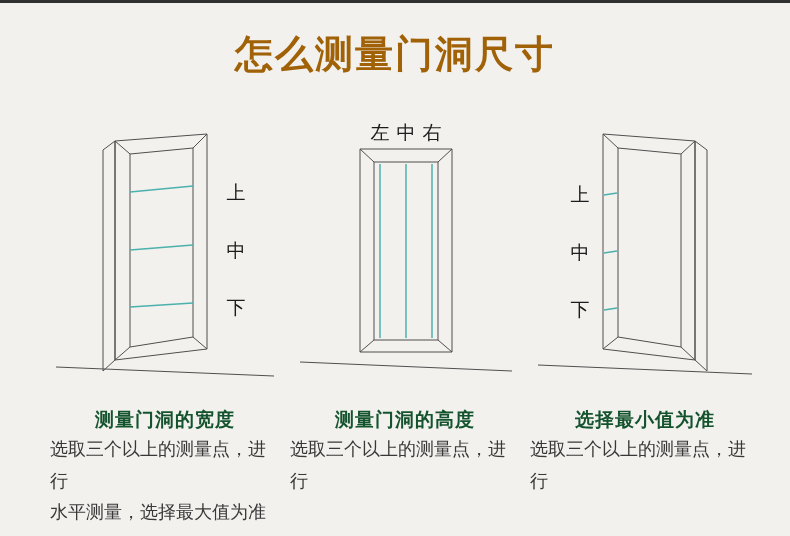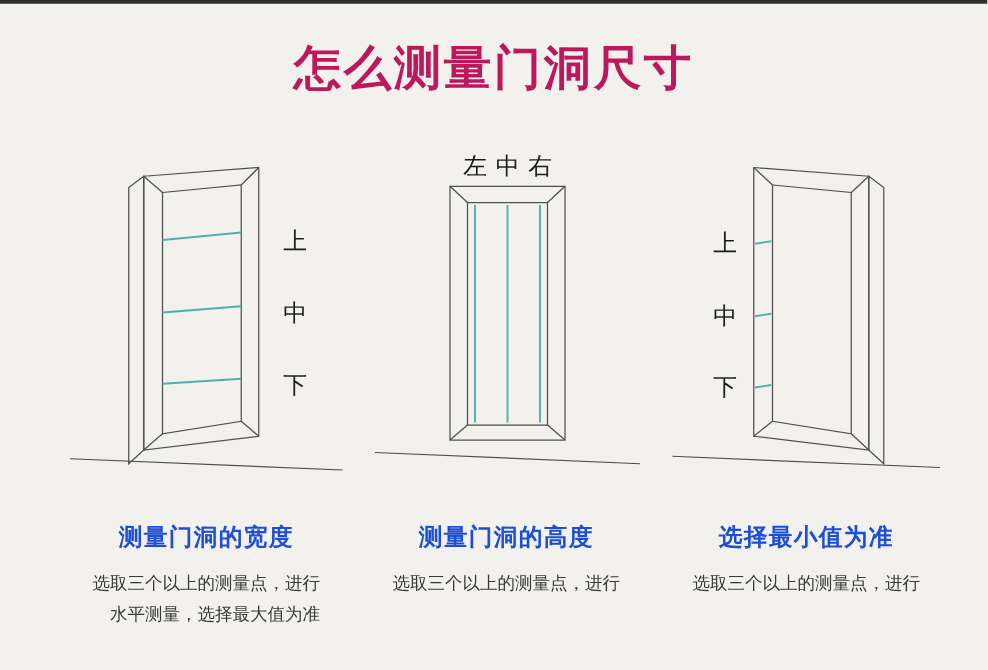--- a/index.html
+++ b/index.html
@@ -10,21 +10,21 @@
     overflow: hidden;
   }
   .page { width: 790px; height: 536px; background: #f2f1ee; position: relative; }
   .top-bar { width: 100%; height: 3px; background: #303030; }
   .title {
     margin-top: 26px;
     text-align: center;
     font-size: 38px;
     font-weight: 800;
     letter-spacing: 2px;
-    color: #be185d;
+    color: #a16207;
     line-height: 50px;
   }
   .columns {
     margin-top: 40px;
     margin-left: 50px;
     display: flex;
     gap: 10px;
   }
   .col {
     width: 230px;
@@ -33,33 +33,33 @@
     align-items: center;
   }
   .diagram { display: block; }
   .diagram text {
     font-family: "DejaVu Sans", "Liberation Sans", sans-serif;
     font-size: 19px;
     font-weight: 500;
     fill: #1c1c1c;
   }
   .subtitle {
-    margin-top: 28px;
+    margin-top: 18px;
     font-size: 19px;
     font-weight: 700;
-    color: #1d4ed8;
+    color: #14532d;
     text-align: center;
     letter-spacing: 1px;
   }
   .desc {
-    margin-top: 12px;
-    font-size: 14px;
+    margin-top: 0;
+    font-size: 18px;
     line-height: 1.75;
     color: #383838;
-    text-align: right;
+    text-align: left;
   }
 </style>
 </head>
 <body>
 
 <div class="page">
   <div class="top-bar"></div>
 
   <h1 class="title">怎么测量门洞尺寸</h1>
 

